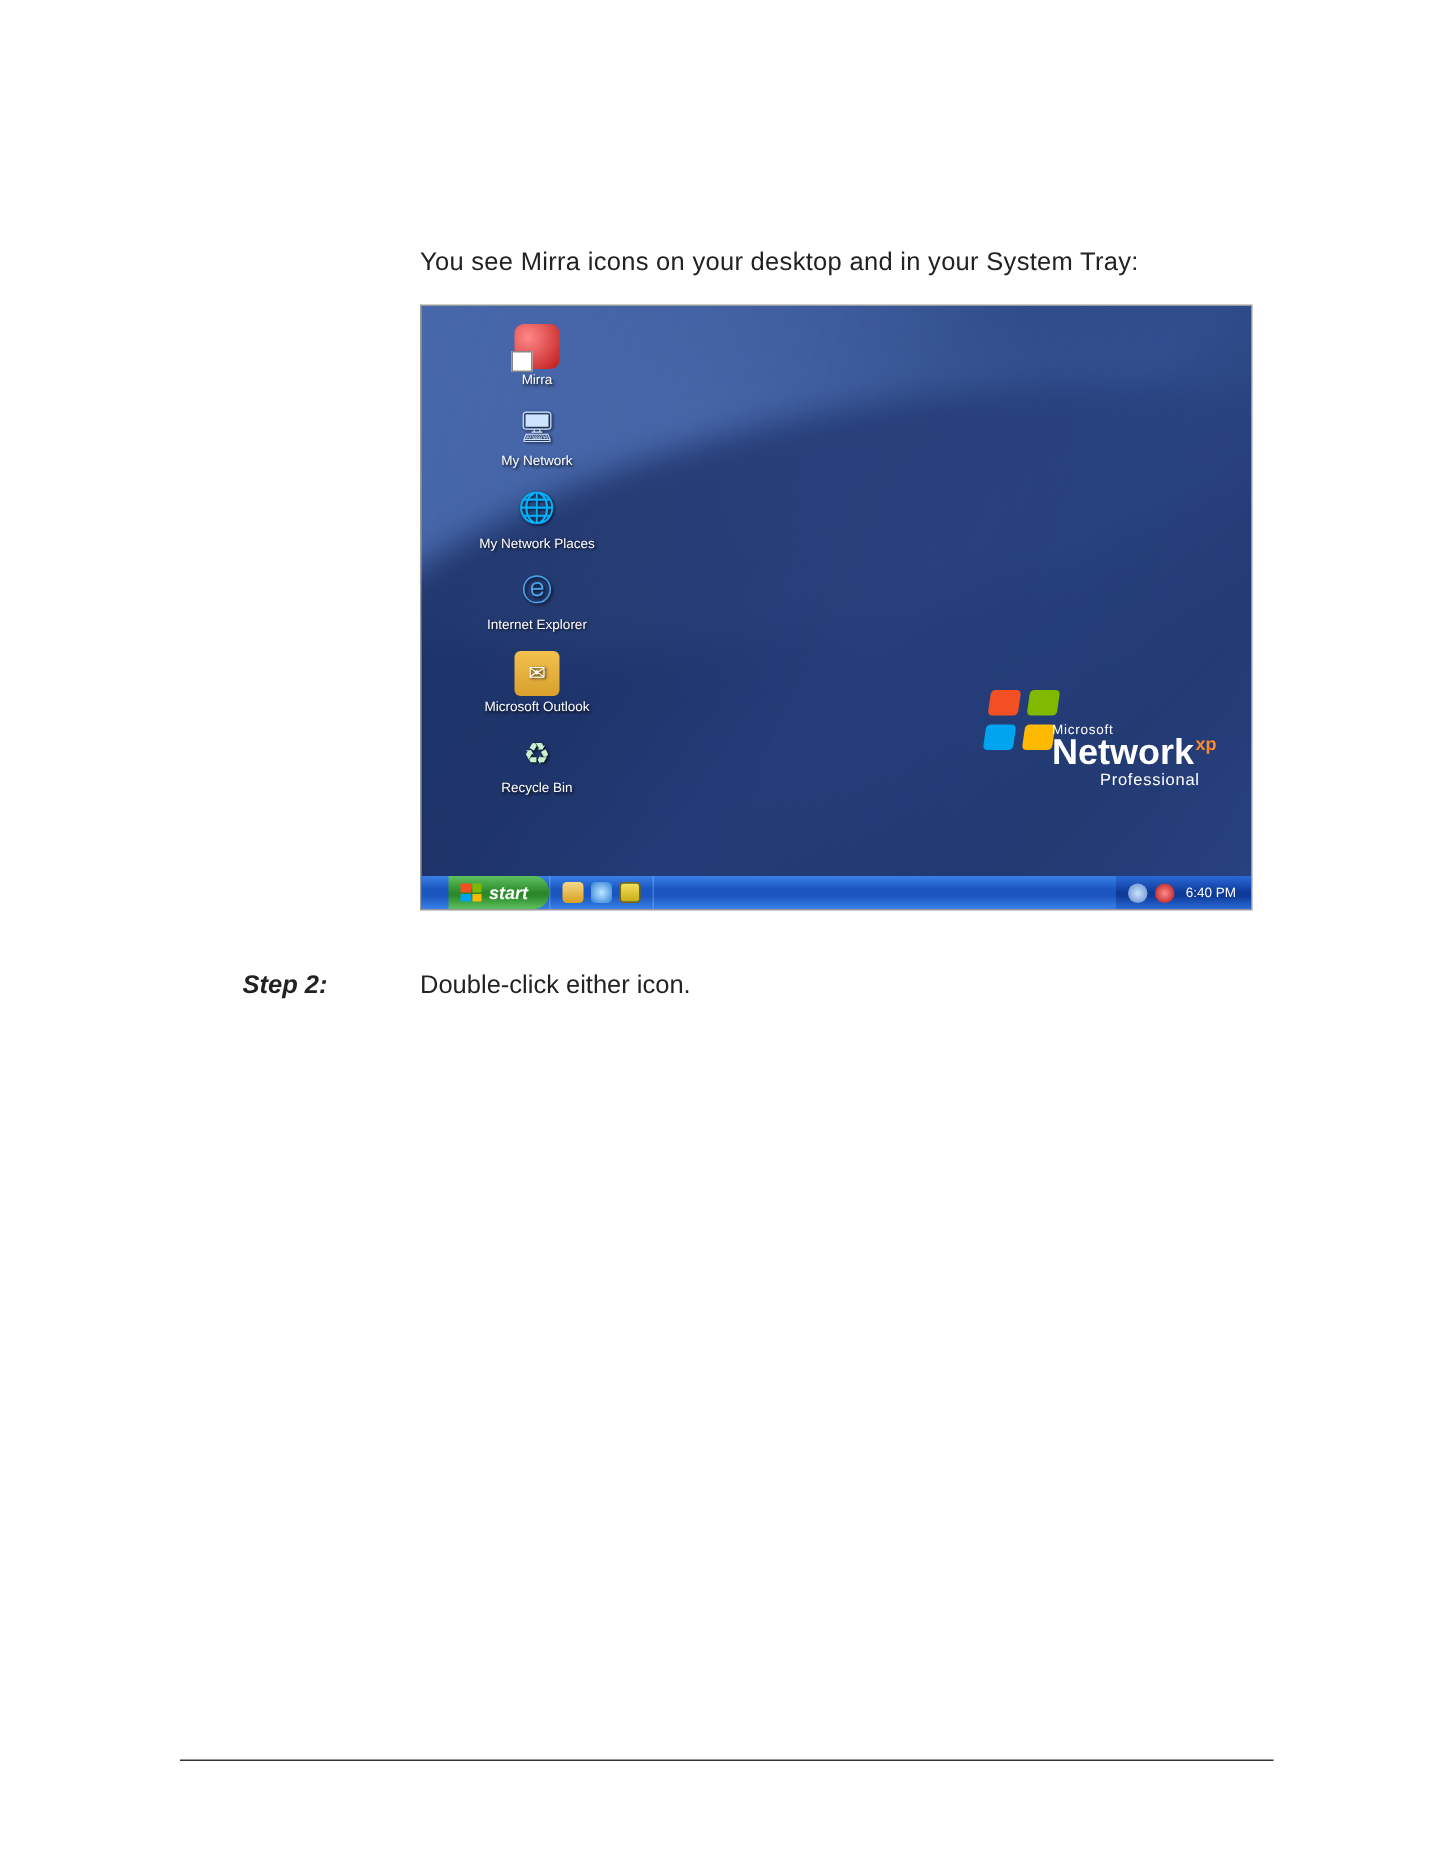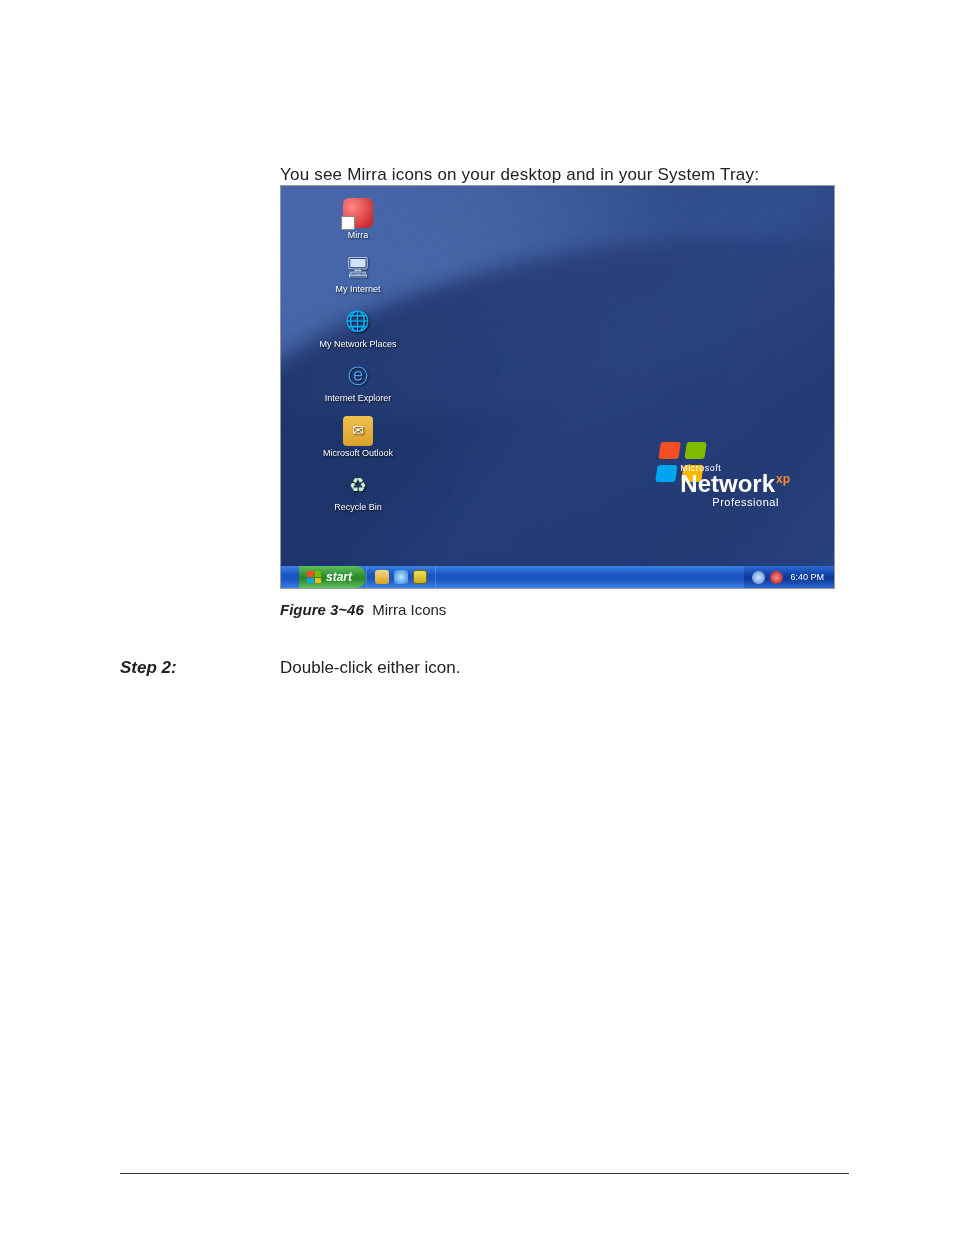--- a/index.html
+++ b/index.html
@@ -13,20 +13,21 @@
   }
   .page-content {
     position: absolute;
     left: 120px;
     right: 120px;
     top: 165px;
   }
   .intro-text {
     font-size: 17px;
     margin-left: 160px;
+    margin-bottom: 18px;
     letter-spacing: 0.2px;
   }
   .screenshot-wrap {
     margin-left: 160px;
     width: 555px;
   }
   .screenshot {
     width: 555px;
     height: 404px;
     position: relative;
@@ -84,21 +85,21 @@
   .glyph.outlook {
     background: linear-gradient(#f2c14e,#d9a02c);
     border-radius:4px;
     font-size:14px;
     color:#fff;
   }
   .glyph.recycle { color:#c9f0cc; }
 
   .windows-logo {
     position: absolute;
-    right: 44px;
+    right: 23px;
     bottom: 80px;
     text-align: left;
     color: #fff;
   }
   .windows-logo .ms {
     font-size: 9px;
     letter-spacing: 0.5px;
   }
   .windows-logo .win {
     font-size: 24px;
@@ -212,21 +213,21 @@
   }
 
   .step-row {
     display: flex;
     margin-top: 40px;
     font-size: 17px;
     align-items: baseline;
   }
   .step-label {
     width: 160px;
-    text-align: left;
+    text-align: center;
     padding-right: 20px;
     font-weight: bold;
     font-style: italic;
   }
 
   .footer {
     position: absolute;
     left: 120px;
     right: 105px;
     bottom: 55px;
@@ -253,21 +254,21 @@
       <div class="swoosh a"></div>
       <div class="swoosh b"></div>
 
       <div class="desktop-icons" id="desktop-icons">
           <div class="dicon">
             <div class="glyph mirra"></div>
             <div>Mirra</div>
           </div>
           <div class="dicon">
             <div class="glyph computer">🖥</div>
-            <div>My Internet</div>
+            <div>My Network</div>
           </div>
           <div class="dicon">
             <div class="glyph network">🌐</div>
             <div>My Network Places</div>
           </div>
           <div class="dicon">
             <div class="glyph ie">ⓔ</div>
             <div>Internet Explorer</div>
           </div>
           <div class="dicon">
@@ -313,23 +314,20 @@
         <div class="systray">
           <span id="systray-icons" style="display:flex;gap:5px;align-items:center;">
               <div class="tray-icon vol"></div>
               <div class="tray-icon mirra"></div>
             </span>
           <span class="clock">6:40 PM</span>
         </div>
       </div>
     </div>
 
-    <div class="figure-caption">
-      <span class="fignum">Figure 3~46</span>&nbsp;&nbsp;<span>Mirra Icons</span>
-    </div>
   </div>
 
   <div class="step-row">
     <div class="step-label">Step 2:</div>
     <div>Double-click either icon.</div>
   </div>
 
 </div>
 
 <div class="footer">

